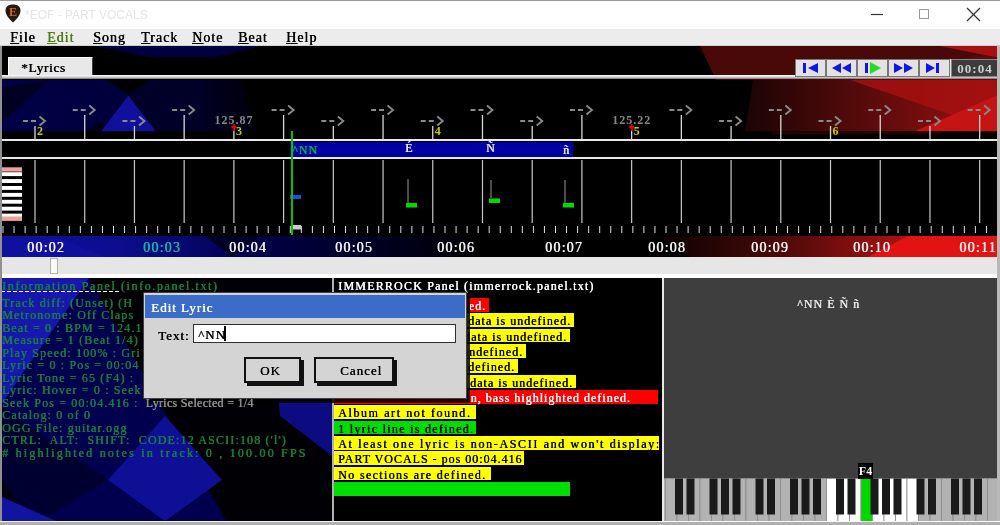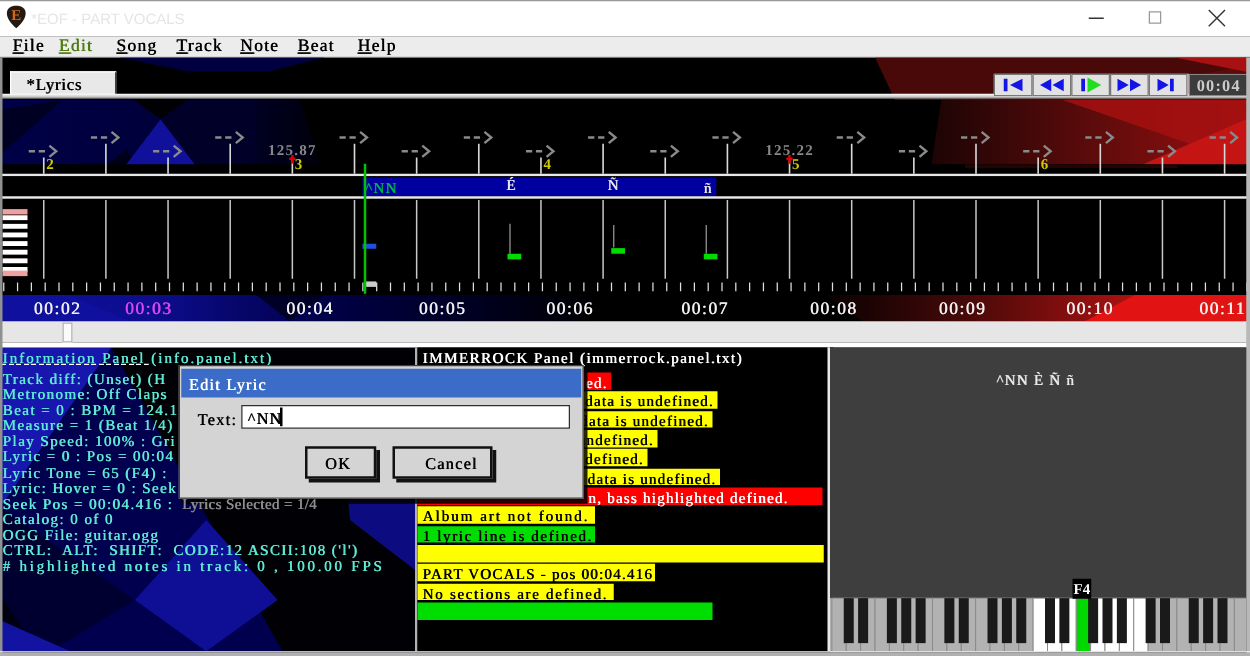--- a/index.html
+++ b/index.html
@@ -366,36 +366,36 @@
       <line x1="986.4499999999985" y1="1" x2="986.4499999999985" y2="8"></line>
       <line x1="997.4999999999984" y1="1" x2="997.4999999999984" y2="8"></line>
     </g>
   <rect x="292.5" y="0" width="8.5" height="4.5" fill="#cccccc"></rect>
 </svg>
 
 <div class="abs" style="left:291px;top:131px;width:2px;height:104px;background:#00c400;"></div>
 
 <div class="abs" id="timelabels" style="left:0;top:236px;width:1000px;height:21px;">
     <div class="abs eoftxt" style="left:16px;top:4px;width:60px;text-align:center;font-size:14px;letter-spacing:1.2px;color:#f0f0f0;">00:02</div>
-    <div class="abs eoftxt" style="left:100px;top:4px;width:60px;text-align:left;font-size:14px;letter-spacing:1.2px;color:#d946ef;">00:03</div>
+    <div class="abs eoftxt" style="left:132px;top:4px;width:60px;text-align:center;font-size:14px;letter-spacing:1.2px;color:#14b8a6;">00:03</div>
     <div class="abs eoftxt" style="left:218px;top:4px;width:60px;text-align:center;font-size:14px;letter-spacing:1.2px;color:#f0f0f0;">00:04</div>
     <div class="abs eoftxt" style="left:324px;top:4px;width:60px;text-align:center;font-size:14px;letter-spacing:1.2px;color:#f0f0f0;">00:05</div>
     <div class="abs eoftxt" style="left:426px;top:4px;width:60px;text-align:center;font-size:14px;letter-spacing:1.2px;color:#f0f0f0;">00:06</div>
     <div class="abs eoftxt" style="left:534px;top:4px;width:60px;text-align:center;font-size:14px;letter-spacing:1.2px;color:#f0f0f0;">00:07</div>
     <div class="abs eoftxt" style="left:637px;top:4px;width:60px;text-align:center;font-size:14px;letter-spacing:1.2px;color:#f0f0f0;">00:08</div>
     <div class="abs eoftxt" style="left:740px;top:4px;width:60px;text-align:center;font-size:14px;letter-spacing:1.2px;color:#f0f0f0;">00:09</div>
     <div class="abs eoftxt" style="left:842px;top:4px;width:60px;text-align:center;font-size:14px;letter-spacing:1.2px;color:#f0f0f0;">00:10</div>
     <div class="abs eoftxt" style="left:948px;top:4px;width:60px;text-align:center;font-size:14px;letter-spacing:1.2px;color:#f0f0f0;">00:11</div>
   </div>
 
 <div class="abs" style="left:0;top:257px;width:1000px;height:17px;background:#e6e6e6;"></div>
 <div class="abs" style="left:50px;top:258px;width:8px;height:16px;background:#fafafa;border:1px solid #b0b0b0;"></div>
 <div class="abs" style="left:0;top:274px;width:1000px;height:4px;background:#fff;"></div>
 
-<div class="abs" id="infopanel" style="left:0;top:278px;width:332px;height:234px;color:#5eead4;">
+<div class="abs" id="infopanel" style="left:0;top:278px;width:332px;height:234px;color:#15803d;">
     <div class="abs eoftxt" style="left:2px;top:0.5px;letter-spacing:1.6px;">Information Panel (info.panel.txt)</div>
     <div class="abs" style="left:1px;top:12.5px;width:118px;height:1px;background:repeating-linear-gradient(90deg,#fff 0,#fff 4px,transparent 4px,transparent 6px);"></div>
     <div class="abs eoftxt" style="left:2px;top:18px;letter-spacing:1.15px;">Track diff: (Unset) (H</div>
     <div class="abs eoftxt" style="left:2px;top:30.46px;letter-spacing:1.15px;">Metronome: Off Claps</div>
     <div class="abs eoftxt" style="left:2px;top:42.92px;letter-spacing:1.15px;">Beat = 0 : BPM = 124.1</div>
     <div class="abs eoftxt" style="left:2px;top:55.38px;letter-spacing:1.15px;">Measure = 1 (Beat 1/4)</div>
     <div class="abs eoftxt" style="left:2px;top:67.84px;letter-spacing:1.15px;">Play Speed: 100% : Gri</div>
     <div class="abs eoftxt" style="left:2px;top:80.30000000000001px;letter-spacing:1.15px;">Lyric = 0 : Pos = 00:04</div>
     <div class="abs eoftxt" style="left:2px;top:92.76px;letter-spacing:1.15px;">Lyric Tone = 65 (F4) :</div>
     <div class="abs eoftxt" style="left:2px;top:105.22px;letter-spacing:1.15px;">Lyric: Hover = 0 : Seek</div>
@@ -422,20 +422,21 @@
     <div class="abs eoftxt" style="left:0;top:82.4px;width:181px;text-align:right;color:#000;overflow:hidden;">Keys defined.</div>
     <div class="abs" style="left:0;top:96.7px;width:242px;height:13.5px;background:#ff0;"></div>
     <div class="abs eoftxt" style="left:0;top:97.7px;width:239px;text-align:right;color:#000;overflow:hidden;">Vocal data is undefined.</div>
     <div class="abs" style="left:0;top:112px;width:324px;height:13.5px;background:#f00;"></div>
     <div class="abs eoftxt" style="left:136.5px;top:113px;color:#fff;">n, bass highlighted defined.</div>
     <div class="abs" style="left:0;top:127.4px;width:142px;height:13.5px;background:#ff0;"></div>
     <div class="abs eoftxt" style="left:4px;top:128.4px;color:#000;letter-spacing:1.6px;">Album art not found.</div>
     <div class="abs" style="left:0;top:142.7px;width:142px;height:13.5px;background:#0d0;"></div>
     <div class="abs eoftxt" style="left:4px;top:143.7px;color:#000;letter-spacing:1.3px;">1 lyric line is defined.</div>
     <div class="abs" style="left:0;top:158px;width:325px;height:13.5px;background:#ff0;"></div>
+    <div class="abs eoftxt" style="left:4px;top:159px;color:#000;letter-spacing:1.65px;">At least one lyric is non-ASCII and won't display:</div>
     <div class="abs" style="left:0;top:173.4px;width:190px;height:13.5px;background:#ff0;"></div>
     <div class="abs eoftxt" style="left:4px;top:174.4px;color:#000;">PART VOCALS - pos 00:04.416</div>
     <div class="abs" style="left:0;top:188.7px;width:157px;height:13.5px;background:#ff0;"></div>
     <div class="abs eoftxt" style="left:4px;top:189.7px;color:#000;letter-spacing:1.35px;">No sections are defined.</div>
     <div class="abs" style="left:0;top:204px;width:236px;height:13.5px;background:#0d0;"></div>
     <div class="abs" style="left:4px;top:13.5px;width:110px;height:1px;background:repeating-linear-gradient(90deg,#fff 0,#fff 4px,transparent 4px,transparent 6px);"></div>
   </div>
 
 <div class="abs" style="left:661.5px;top:278px;width:2px;height:243px;background:#e8e8e8;"></div>
 <div class="abs" style="left:663.5px;top:278px;width:3.5px;height:243px;background:#000;"></div>

